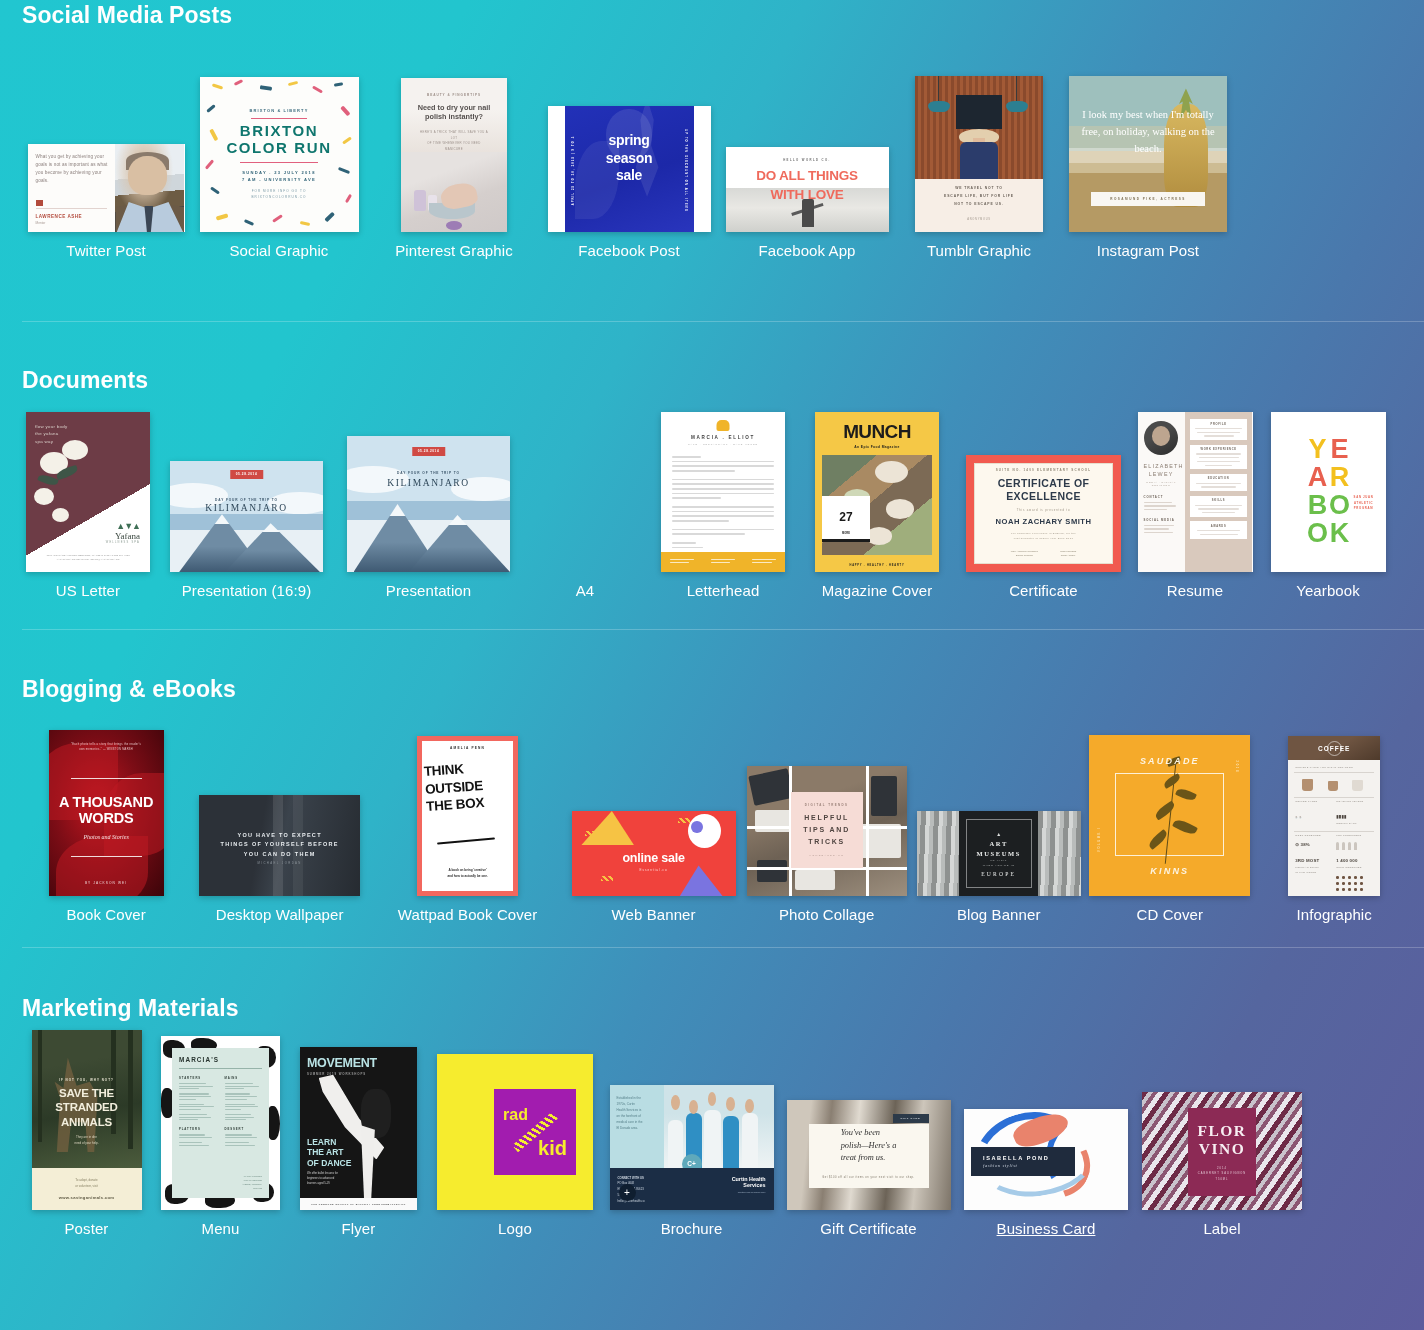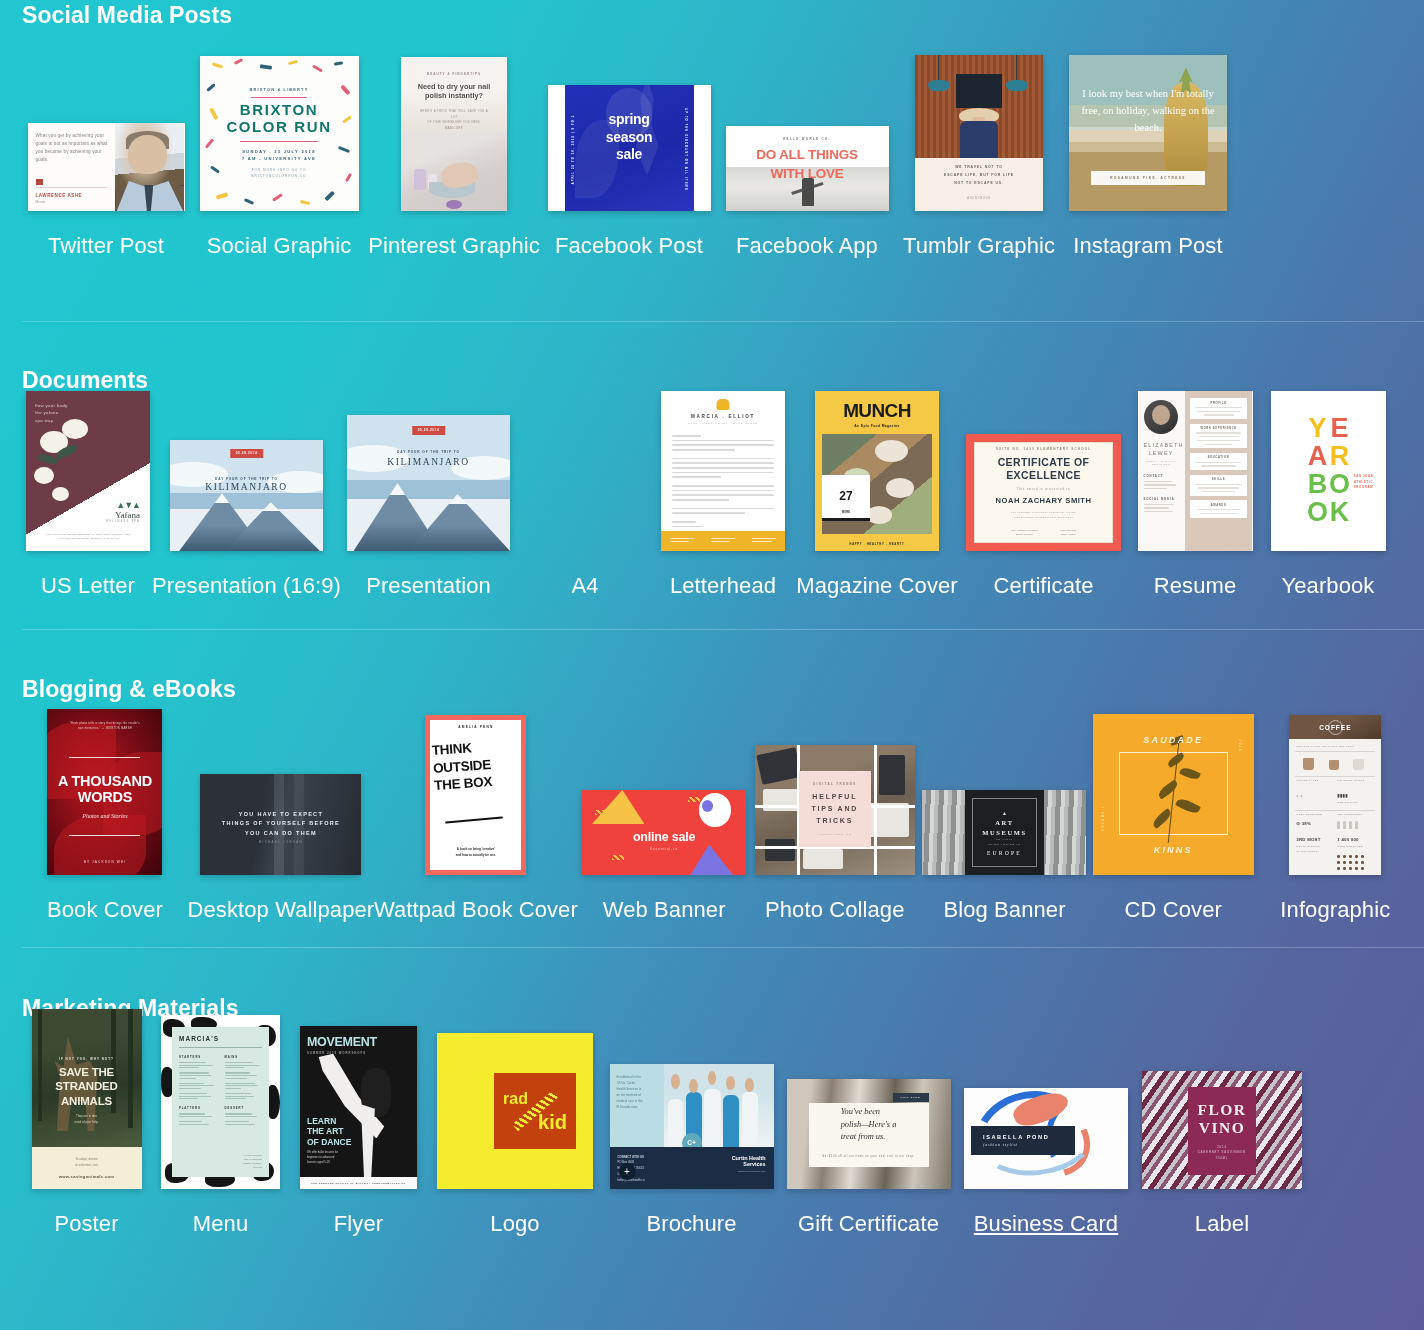--- a/index.html
+++ b/index.html
@@ -61,22 +61,22 @@
   }
 
   .thumb {
     position: relative;
     overflow: hidden;
     background: #ffffff;
     box-shadow: 0 2px 6px rgba(0,0,0,0.22);
   }
 
   .card-label {
-    margin-top: 22px;
-    font-size: 22px;
+    margin-top: 10px;
+    font-size: 15px;
     color: #ffffff;
     text-align: center;
     white-space: nowrap;
     letter-spacing: 0.1px;
   }
 
   
   .t-twitter { width:157px; height:88px; display:flex; }
   .t-twitter .left { width:56%; background:#fdfcfa; padding:9px 7px 6px 8px; position:relative; }
   .t-twitter .quote { color:#8b7f7c; font-size:4.6px; line-height:1.75; letter-spacing:0.15px; }
@@ -367,21 +367,21 @@
   .t-fly .leg { position:absolute; left:16%; top:17%; width:56%; height:52%; background:#f0efed; clip-path:polygon(0 4%, 22% 0, 62% 52%, 100% 86%, 88% 100%, 40% 62%, 6% 20%); }
   .t-fly .body2 { position:absolute; left:52%; top:26%; width:26%; height:30%; background:#1f1f1f; border-radius:40%; }
   .t-fly .leg2 { position:absolute; left:48%; top:48%; width:20%; height:46%; background:#efeeec; clip-path:polygon(20% 0, 80% 6%, 64% 100%, 34% 100%); }
   .t-fly .hl { position:absolute; left:7px; bottom:42px; font-size:8.5px; line-height:1.22; font-weight:bold; color:#b9e3e5; }
   .t-fly .bd { position:absolute; left:7px; right:30px; bottom:24px; font-size:2.7px; line-height:1.85; color:#cfcfcf; }
   .t-fly .bar { position:absolute; left:0; right:0; bottom:0; height:12px; background:#fafafa; display:flex; align-items:center; justify-content:center; }
   .t-fly .bar span { font-size:2.3px; letter-spacing:0.6px; color:#3a3a3a; font-weight:bold; }
 
   
   .t-logo { width:156px; height:156px; background:#f6ec2e; position:relative; display:flex; align-items:center; justify-content:center; }
-  .t-logo .in { width:82px; height:76px; background:#c2410c; position:relative;margin-left:40px; }
+  .t-logo .in { width:82px; height:86px; background:#a21caf; position:relative;margin-left:40px; }
   .t-logo .w1 { position:absolute; left:9px; top:17px; font-size:16px; font-weight:bold; color:#f6ec2e; }
   .t-logo .w2 { position:absolute; right:9px; bottom:15px; font-size:20px; font-weight:bold; color:#f6ec2e; }
   .t-logo .zig { position:absolute; left:50%; top:50%; transform:translate(-50%,-50%) rotate(-40deg); width:52px; height:9px;
     background:repeating-linear-gradient(70deg,#f6ec2e 0 2.6px, transparent 2.6px 5.2px); }
 
   
   .t-br { width:164px; height:125px; position:relative; overflow:hidden; background:#b9dde3; }
   .t-br .txt { position:absolute; left:7px; top:10px; width:44px; font-size:3.1px; line-height:1.95; color:#57808a; }
   .t-br .photo { position:absolute; left:54px; right:0; top:0; height:66%; background:linear-gradient(180deg,#cfe3e8 0 34%, #eef3f4 100%); overflow:hidden; }
   .t-br .h { position:absolute; bottom:0; background:#f0f4f5; border-radius:6px 6px 0 0; }

